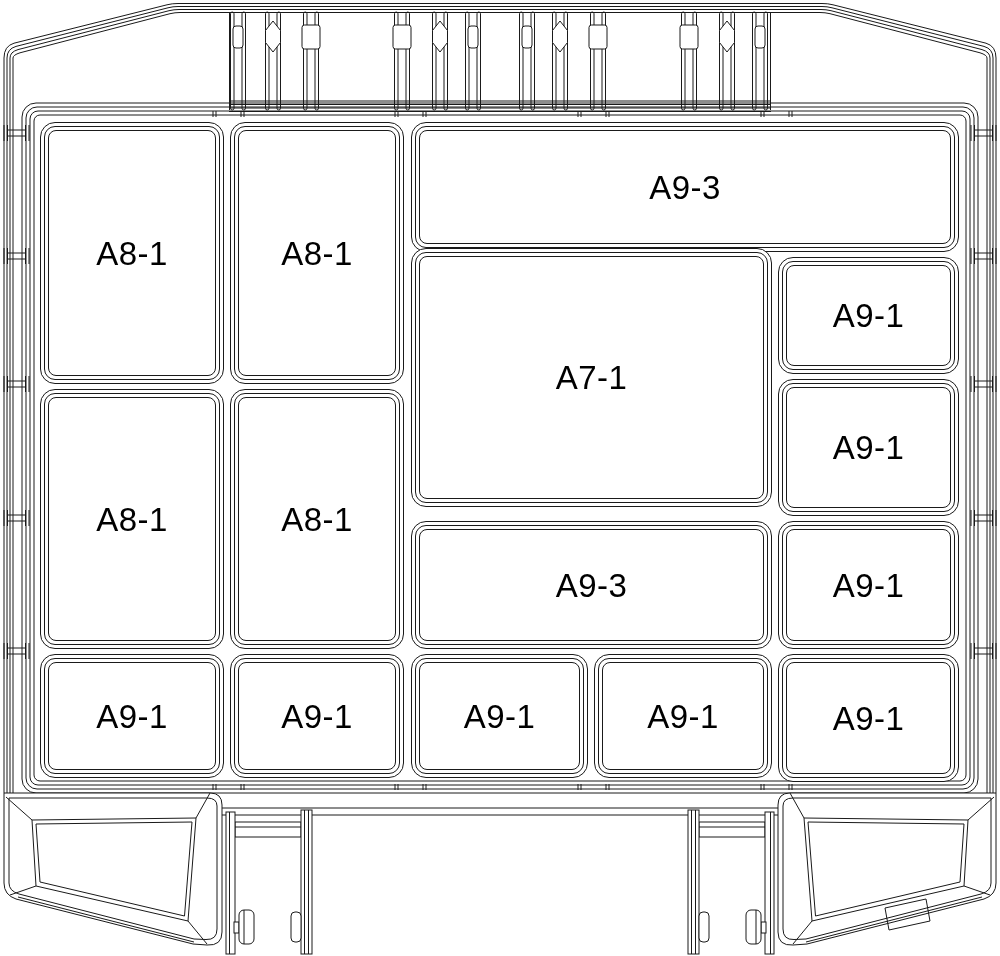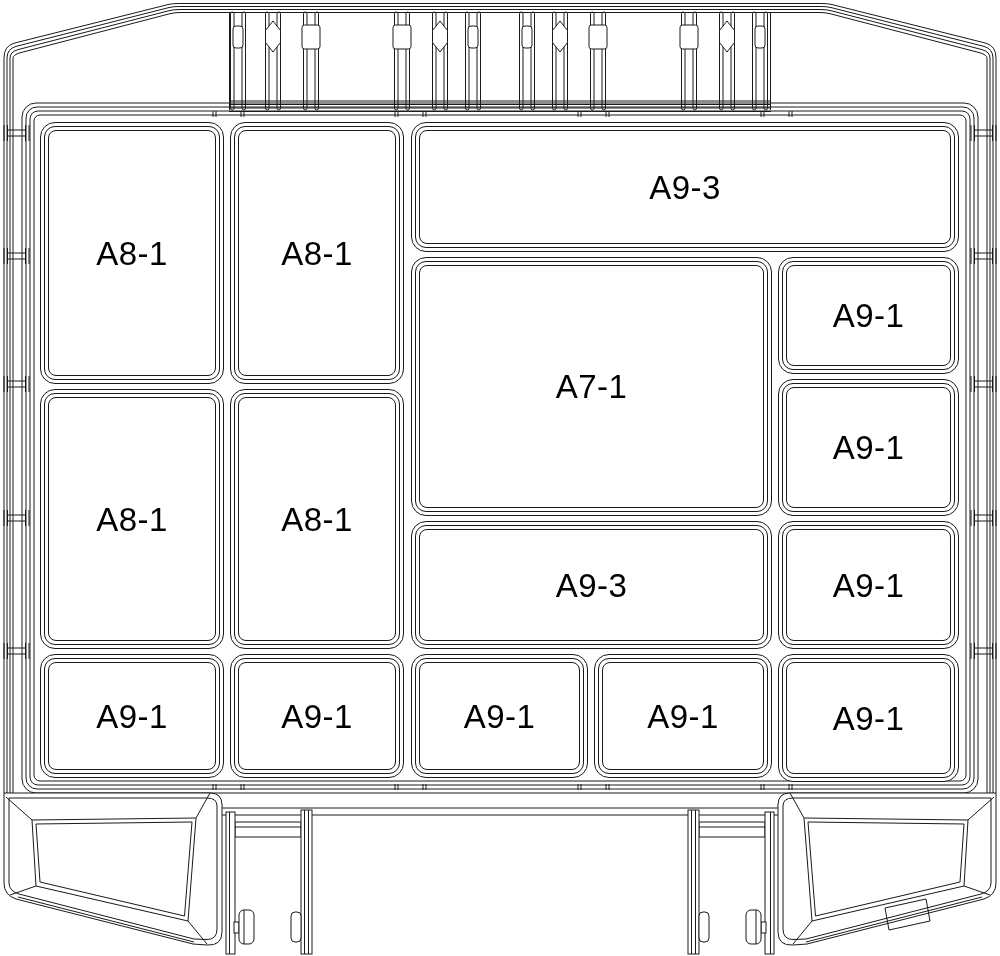--- a/index.html
+++ b/index.html
@@ -307,21 +307,21 @@
 
   <div class="comp" style="left:411px;top:122px;width:548px;height:130px">
     <span class="comp-label">A9-3</span>
   </div>
   <div class="comp" style="left:40px;top:122px;width:184px;height:262px">
     <span class="comp-label">A8-1</span>
   </div>
   <div class="comp" style="left:230px;top:122px;width:174px;height:262px">
     <span class="comp-label">A8-1</span>
   </div>
-  <div class="comp" style="left:411px;top:257px;width:361px;height:259px">
+  <div class="comp" style="left:411px;top:248px;width:361px;height:259px">
     <span class="comp-label">A7-1</span>
   </div>
   <div class="comp" style="left:778px;top:257px;width:181px;height:117px">
     <span class="comp-label">A9-1</span>
   </div>
   <div class="comp" style="left:40px;top:389px;width:184px;height:260px">
     <span class="comp-label">A8-1</span>
   </div>
   <div class="comp" style="left:230px;top:389px;width:174px;height:260px">
     <span class="comp-label">A8-1</span>

